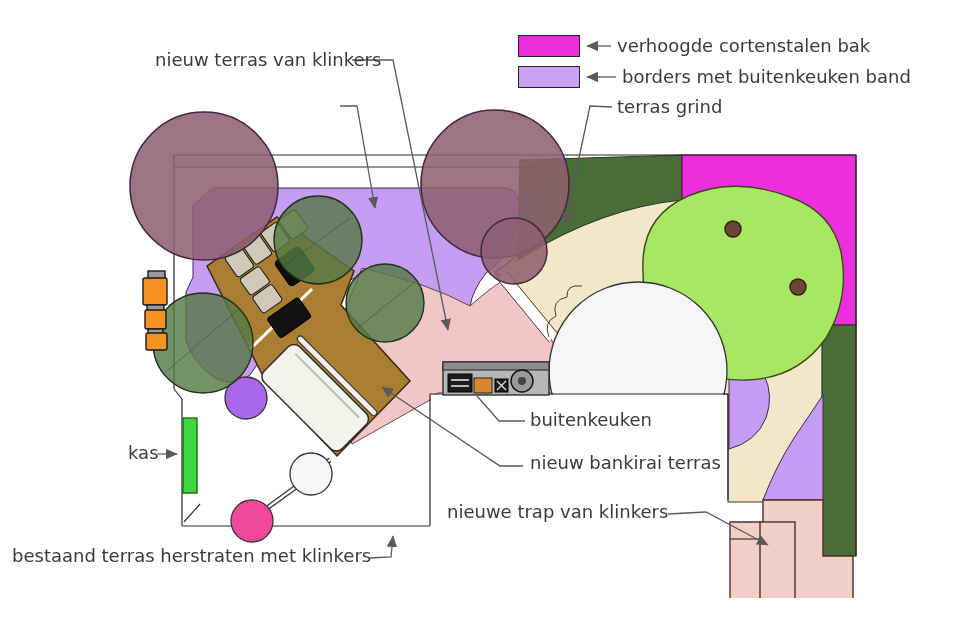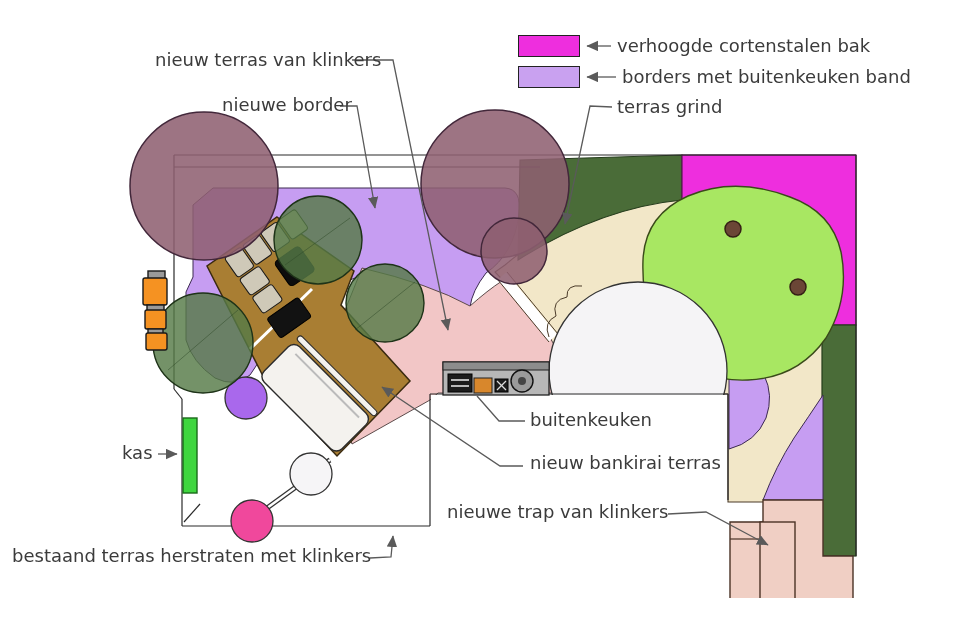--- a/index.html
+++ b/index.html
@@ -165,21 +165,20 @@
 </svg>
 
 <div>
   <div class="legend-swatch" style="left: 518px; top: 35px; background-color: rgb(238, 46, 222);"></div>
   <div class="legend-swatch" style="left: 518px; top: 66px; background-color: rgb(201, 161, 240);"></div>
   <div class="lbl" style="left:617px;top:36px;">verhoogde cortenstalen bak</div>
   <div class="lbl" style="left:622px;top:67px;">borders met buitenkeuken band</div>
 </div>
 
 <div class="lbl" style="left:120px;top:50px;margin-left:35px;">nieuw terras van klinkers</div>
-<div class="lbl" style="left:222px;top:95px;">nieuwe border</div>
 <div class="lbl" style="left:617px;top:97px;">terras grind</div>
 <div class="lbl" style="left:530px;top:410px;">buitenkeuken</div>
 <div class="lbl" style="left:447px;top:502px;">nieuwe trap van klinkers</div>
 <div class="lbl" style="left:530px;top:453px;">nieuw bankirai terras</div>
-<div class="lbl" style="left:122px;top:443px;">kas</div>
+<div class="lbl" style="left:128px;top:443px;">kas</div>
 <div class="lbl" style="left:12px;top:546px;text-align:right;">bestaand terras herstraten met klinkers</div>
 
 </div>
 
 </body></html>

